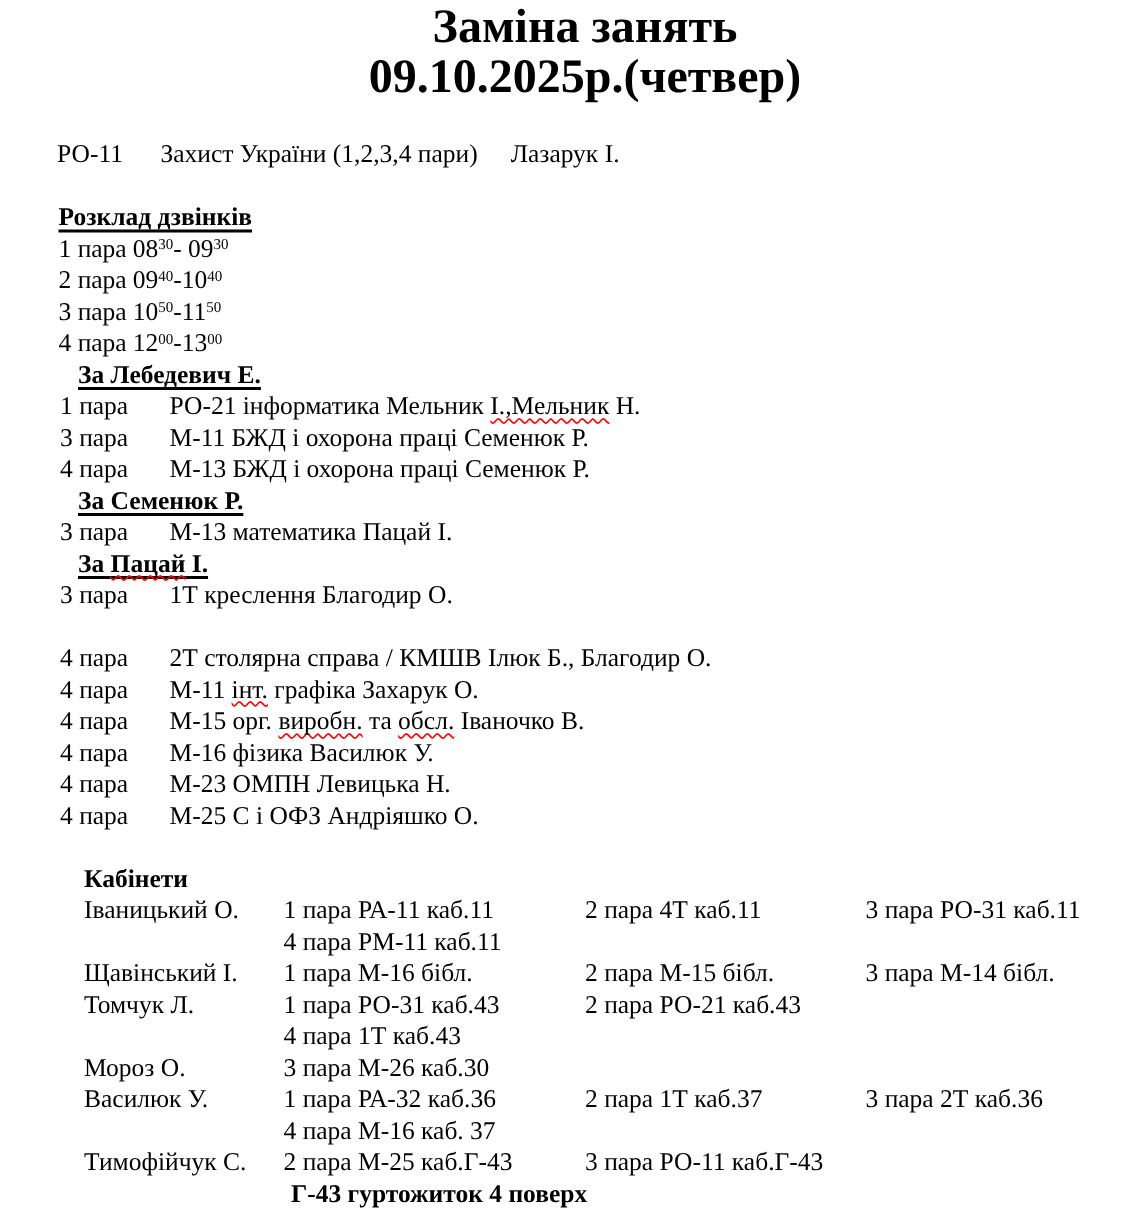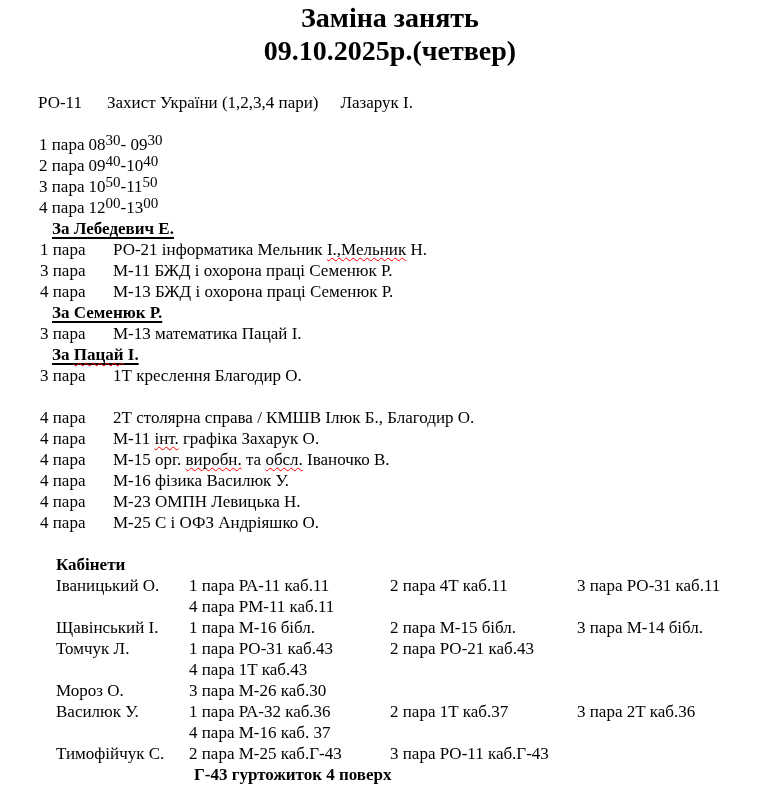--- a/index.html
+++ b/index.html
@@ -1,30 +1,30 @@
 <!DOCTYPE html>
 <html><head>
 <meta charset="utf-8">
 <style>
   html,body{margin:0;padding:0;background:#fff;}
   body{
     width:762px;height:806px;overflow:hidden;color:#000;
     font-family:"Liberation Serif","DejaVu Serif",serif;
     font-size:17px;line-height:21px;
   }
-  .title{padding-top:1px;padding-left:18px;text-align:center;font-weight:bold;font-size:28px;line-height:33px;}
+  .title{padding-top:1px;padding-left:18px;text-align:center;font-weight:bold;font-size:32px;line-height:33px;}
   .notice{margin-top:25px;margin-left:38px;white-space:pre-wrap;}
   .ng{display:inline-block;width:69px;}
   .nt{margin-left:22px;margin-top:40px;}
   .bells{margin-top:21px;margin-left:39px;}
   .u-bold{font-weight:bold;text-decoration:underline;text-decoration-thickness:2px;text-underline-offset:3px;}
   .bells-h{display:inline-block;}
   .bell-row{white-space:pre;}
   .bl{margin-right:4px;}
-  sup{font-size:15px;line-height:0;vertical-align:5px;}
+  sup{font-size:10px;line-height:0;vertical-align:5px;}
   .sec-head{text-align:left;padding-left:52px;}
   .hd{font-weight:bold;text-decoration:underline;text-decoration-thickness:2px;text-underline-offset:3px;}
   .sub-row{margin-left:40px;}
   .sp{display:inline-block;width:73px;}
   .st{white-space:pre-wrap;}
   .mis{text-decoration:underline wavy #f00;text-decoration-thickness:1px;text-underline-offset:2px;text-decoration-skip-ink:none;}
   .spacer{height:21px;}
   .cabs{margin-left:56px;}
   .cab-h{font-weight:bold;}
   .cab-row{display:grid;grid-template-columns:133px 201px 187px 1fr;align-items:start;}
@@ -38,20 +38,21 @@
 <div>
 
   <div class="title">
     <div>Заміна занять</div>
     <div>09.10.2025р.(четвер)</div>
   </div>
 
   <div class="notice"><span class="ng">РО-11</span><span>Захист України (1,2,3,4 пари)</span><span class="nt">Лазарук І.</span></div>
 
   <div class="bells">
+    <div><span class="u-bold bells-h">Розклад дзвінків</span></div>
     <div class="bell-row"><span class="bl">1 пара</span><span><span>08</span><sup>30</sup><span>- </span><span>09</span><sup>30</sup></span></div>
     <div class="bell-row"><span class="bl">2 пара</span><span><span>09</span><sup>40</sup><span>-</span><span>10</span><sup>40</sup></span></div>
     <div class="bell-row"><span class="bl">3 пара</span><span><span>10</span><sup>50</sup><span>-</span><span>11</span><sup>50</sup></span></div>
     <div class="bell-row"><span class="bl">4 пара</span><span><span>12</span><sup>00</sup><span>-</span><span>13</span><sup>00</sup></span></div>
   </div>
 
   <div>
 
     <div class="sec-head"><span class="hd"><span>За Лебедевич Е.</span><span class="mis"></span><span></span></span></div>
     <div class="sub-row"><span class="sp">1 пара</span><span class="st"><span>РО-21 інформатика Мельник </span><span class="mis">І.,Мельник</span><span> Н.</span><span class="mis"></span><span></span></span></div>

